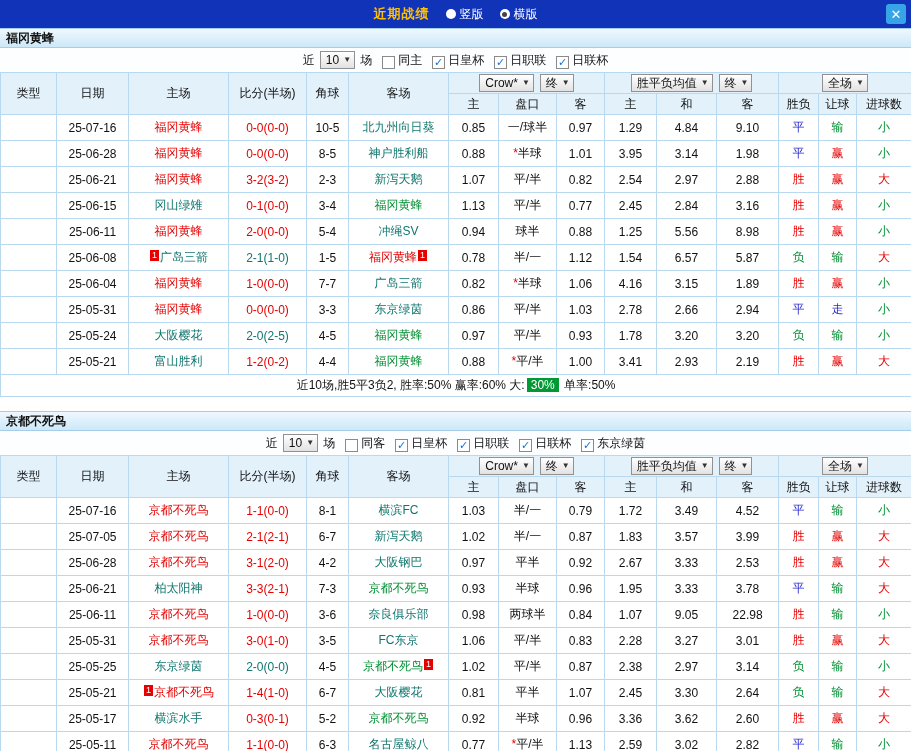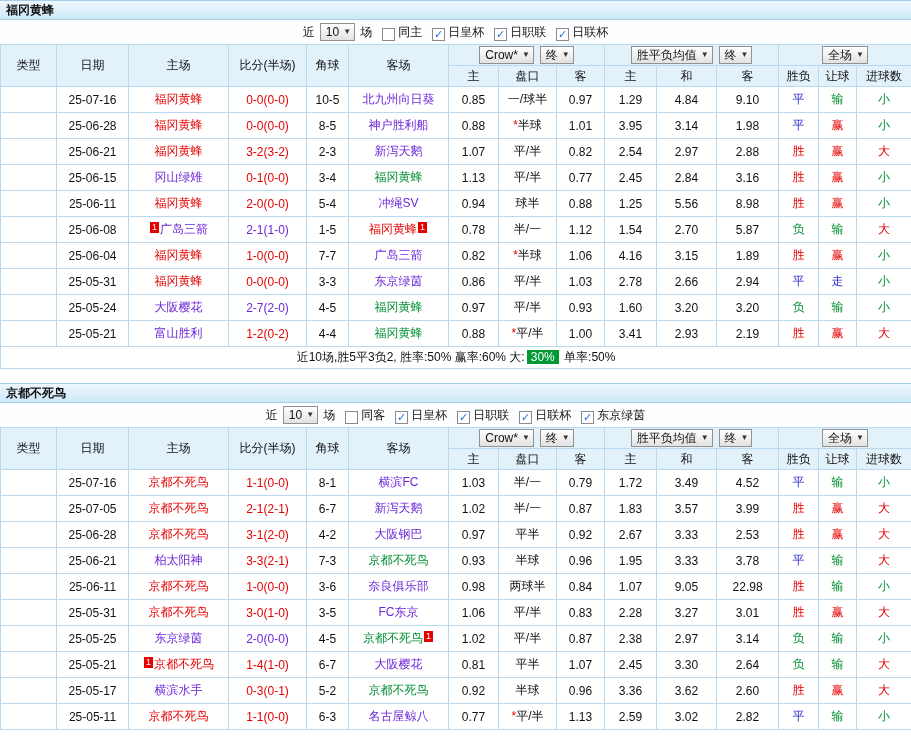--- a/index.html
+++ b/index.html
@@ -28,29 +28,40 @@
 .grid thead th{background:#e3f1fb;height:21px}
 .ddwrap{display:flex;align-items:flex-end;justify-content:center;gap:6px}
 .grid tbody td{height:26px;background:#fff}
 td.type{color:#fff}
 .t-cup{background:var(--type-emperor-cup)}
 .t-j1{background:var(--type-j1-league)}
 .t-lc{background:var(--type-league-cup)}
 .c-red{color:var(--win-red)}
 .c-green{color:var(--loss-green)}
 .c-blue{color:var(--draw-blue)}
-.c-black{color:#6d28d9}
+.c-black{color:#0f766e}
 .rbadge{display:inline-block;background:#e60000;color:#fff;font-size:9px;line-height:11px;padding:0 2px;margin:0 1px;vertical-align:3px}
 .summary-cell{height:22px!important}
 .pct-badge{background:var(--summary-badge-green);color:#fff;padding:0 4px;margin:0 2px}
 </style>
 </head>
 <body>
 
 <div class="window">
+  <div class="titlebar">
+    <span class="title">近期战绩</span>
+    <span id="radio-group"><span class="radio-opt">
+          <span class="radio-dot"></span>
+          <span>竖版</span>
+        </span><span class="radio-opt">
+          <span class="radio-dot sel"></span>
+          <span>横版</span>
+        </span></span>
+    <span class="close-btn">✕</span>
+  </div>
   <div id="sections">
   <section class="team-section">
     <div class="team-bar">
       <span class="team-name">福冈黄蜂</span>
     </div>
     <div class="controls-row">
           <span>近</span>
           <span class="select">
             <span class="sel-label">10</span>
             <span class="sel-arrow">▼</span>
@@ -234,21 +245,21 @@
               <td class="type t-lc">日联杯</td>
               <td>25-06-08</td>
               <td class="team"><span class="rbadge">1</span><span class="c-black">广岛三箭</span></td>
               <td class="c-black">2-1(1-0)</td>
               <td>1-5</td>
               <td class="team"><span class="c-red">福冈黄蜂</span><span class="rbadge">1</span></td>
               <td>0.78</td>
               <td>半/一</td>
               <td>1.12</td>
               <td>1.54</td>
-              <td>2.70</td>
+              <td>6.57</td>
               <td>5.87</td>
               <td class="c-green">负</td>
               <td class="c-green">输</td>
               <td class="c-red">大</td>
             </tr>
             <tr>
               <td class="type t-lc">日联杯</td>
               <td>25-06-04</td>
               <td class="team"><span class="c-red">福冈黄蜂</span></td>
               <td class="c-red">1-0(0-0)</td>
@@ -278,27 +289,27 @@
               <td>2.66</td>
               <td>2.94</td>
               <td class="c-blue">平</td>
               <td class="c-blue">走</td>
               <td class="c-green">小</td>
             </tr>
             <tr>
               <td class="type t-j1">日职联</td>
               <td>25-05-24</td>
               <td class="team"><span class="c-black">大阪樱花</span></td>
-              <td class="c-black">2-7(2-0)</td>
+              <td class="c-black">2-0(2-5)</td>
               <td>4-5</td>
               <td class="team"><span class="c-green">福冈黄蜂</span></td>
               <td>0.97</td>
               <td>平/半</td>
               <td>0.93</td>
-              <td>1.60</td>
+              <td>1.78</td>
               <td>3.20</td>
               <td>3.20</td>
               <td class="c-green">负</td>
               <td class="c-green">输</td>
               <td class="c-green">小</td>
             </tr>
             <tr>
               <td class="type t-j1">日职联</td>
               <td>25-05-21</td>
               <td class="team"><span class="c-black">富山胜利</span></td>

